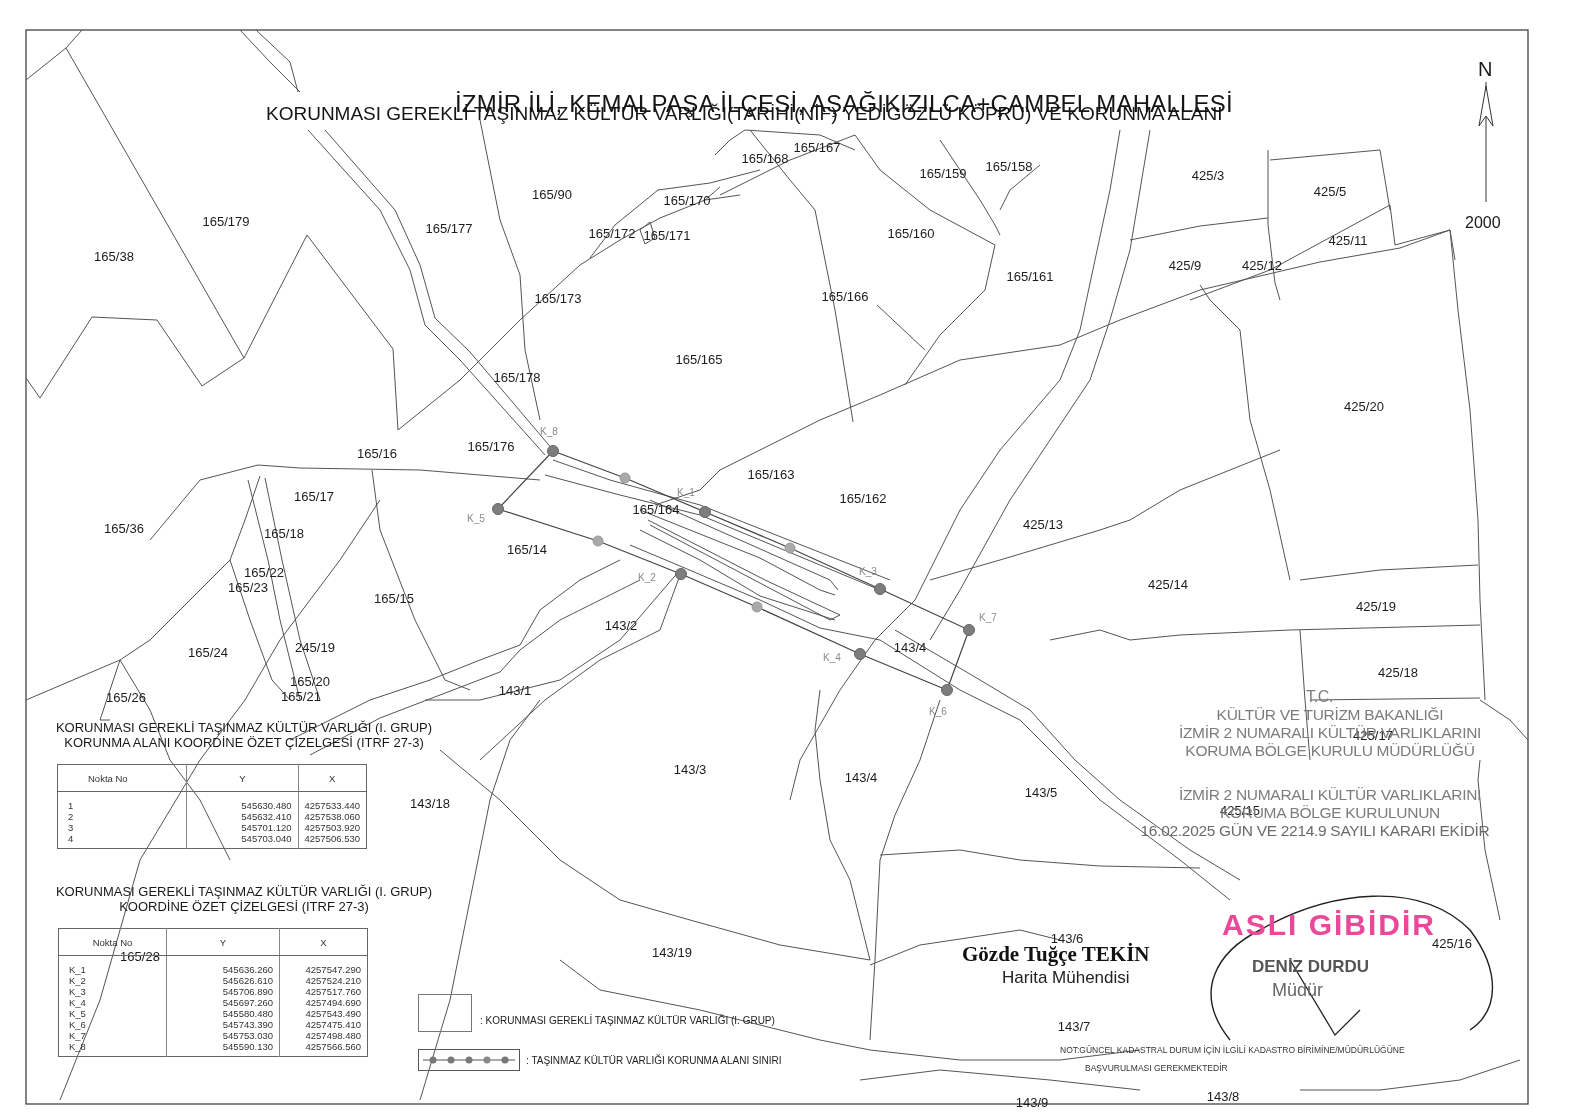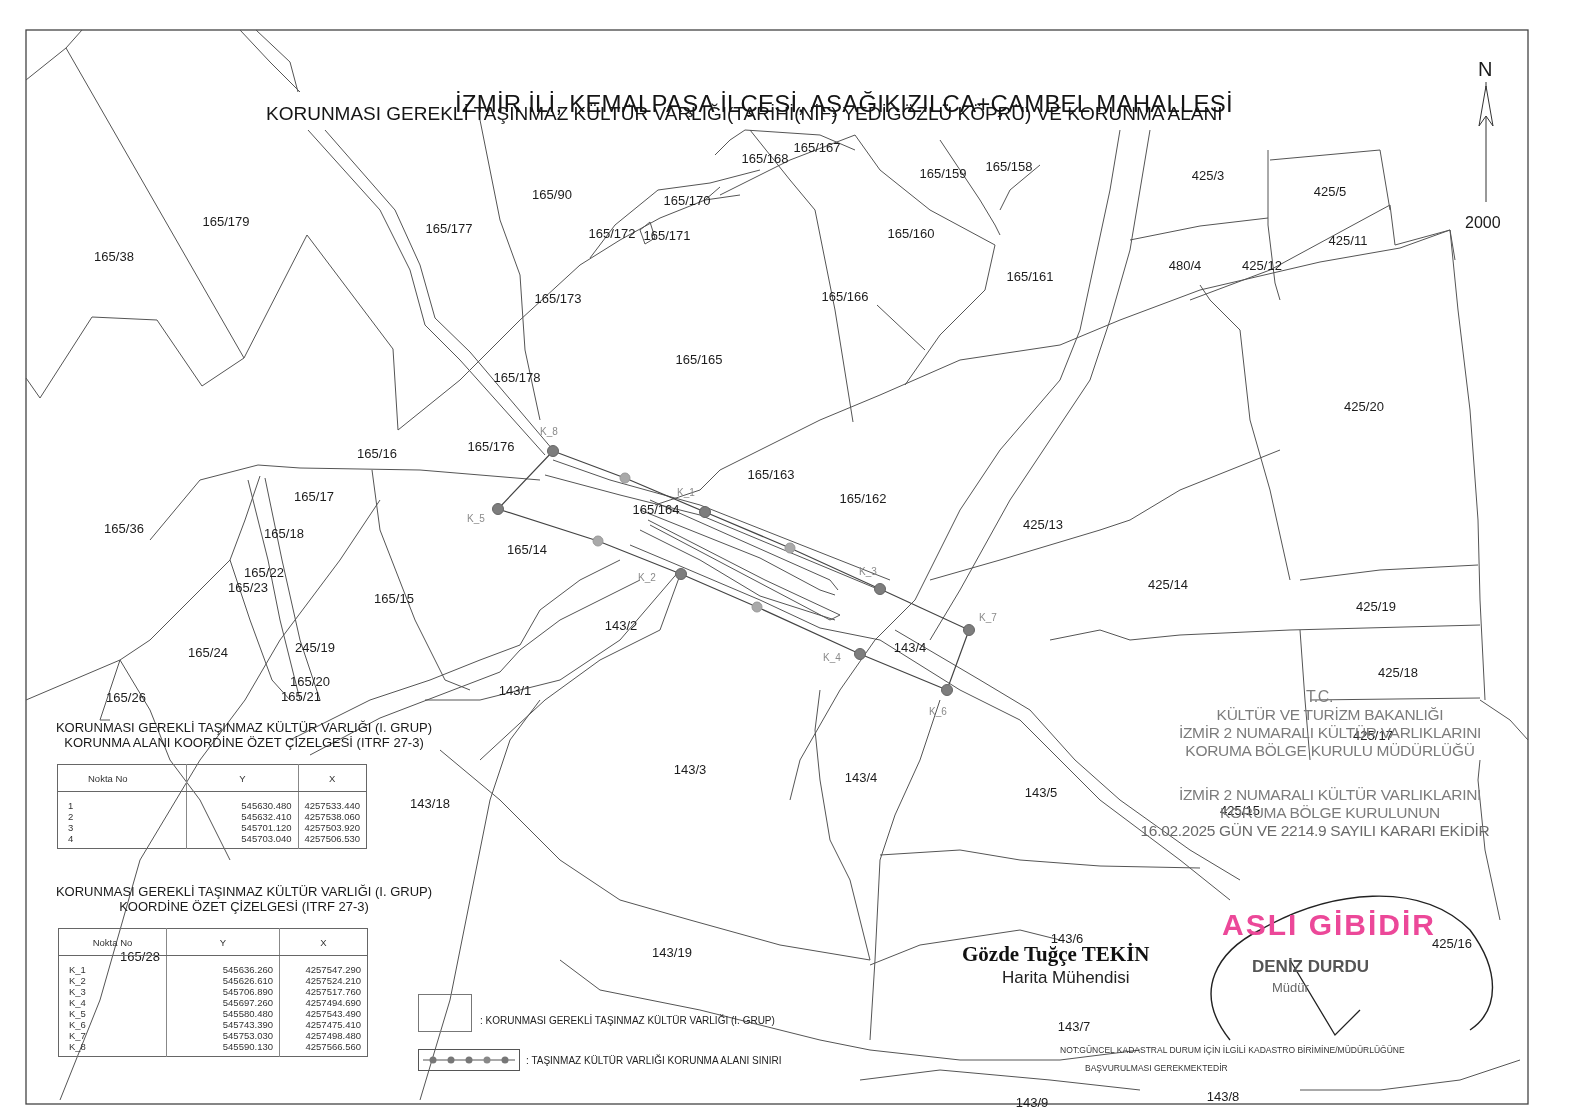--- a/index.html
+++ b/index.html
@@ -20,21 +20,21 @@
   table.coord td:last-child{border-right:none;}
   table.coord td.num{text-align:right;}
   table.coord td.pt{text-align:left;padding-left:10px;}
   .legend-text{font-size:10px;color:#222;}
   .stamp{color:#7c7c7c;font-size:15.5px;text-align:center;letter-spacing:-0.3px;}
   .stamp-last{color:#6a6a6a;}
   .sig-name{font-family:"Liberation Serif",serif;font-weight:bold;font-size:21px;color:#111;}
   .sig-role{font-size:17px;color:#222;}
   .asli{font-size:30px;font-weight:bold;color:#ec4899;letter-spacing:2px;}
   .director{font-size:17px;font-weight:bold;color:#555;}
-  .mudur{font-size:13px;color:#666;}
+  .mudur{font-size:18px;color:#666;}
   .note{font-size:8.5px;color:#333;}
 </style>
 </head>
 <body>
 
 <svg id="map-svg" viewBox="0 0 1572 1112" xmlns="http://www.w3.org/2000/svg">
   <g fill="none" stroke="#555" stroke-width="1">
 
     <rect x="26" y="30" width="1502" height="1074" stroke="#444" stroke-width="1.3"></rect>
 
@@ -192,21 +192,21 @@
     <div class="abs parcel" style="left: 430px; top: 803px;">143/18</div>
     <div class="abs parcel" style="left: 1041px; top: 792px;">143/5</div>
     <div class="abs parcel" style="left: 672px; top: 952px;">143/19</div>
     <div class="abs parcel" style="left: 1067px; top: 938px;">143/6</div>
     <div class="abs parcel" style="left: 1074px; top: 1026px;">143/7</div>
     <div class="abs parcel" style="left: 1032px; top: 1102px;">143/9</div>
     <div class="abs parcel" style="left: 1223px; top: 1096px;">143/8</div>
     <div class="abs parcel" style="left: 1208px; top: 175px;">425/3</div>
     <div class="abs parcel" style="left: 1330px; top: 191px;">425/5</div>
     <div class="abs parcel" style="left: 1348px; top: 240px;">425/11</div>
-    <div class="abs parcel" style="left: 1185px; top: 265px;">480/4</div>
+    <div class="abs parcel" style="left: 1185px; top: 265px;">425/9</div>
     <div class="abs parcel" style="left: 1262px; top: 265px;">425/12</div>
     <div class="abs parcel" style="left: 1364px; top: 406px;">425/20</div>
     <div class="abs parcel" style="left: 1043px; top: 524px;">425/13</div>
     <div class="abs parcel" style="left: 1168px; top: 584px;">425/14</div>
     <div class="abs parcel" style="left: 1376px; top: 606px;">425/19</div>
     <div class="abs parcel" style="left: 1398px; top: 672px;">425/18</div>
     <div class="abs parcel" style="left: 1373px; top: 735px;">425/17</div>
     <div class="abs parcel" style="left: 1240px; top: 810px;">425/15</div>
     <div class="abs parcel" style="left: 1452px; top: 943px;">425/16</div>
   </div>

